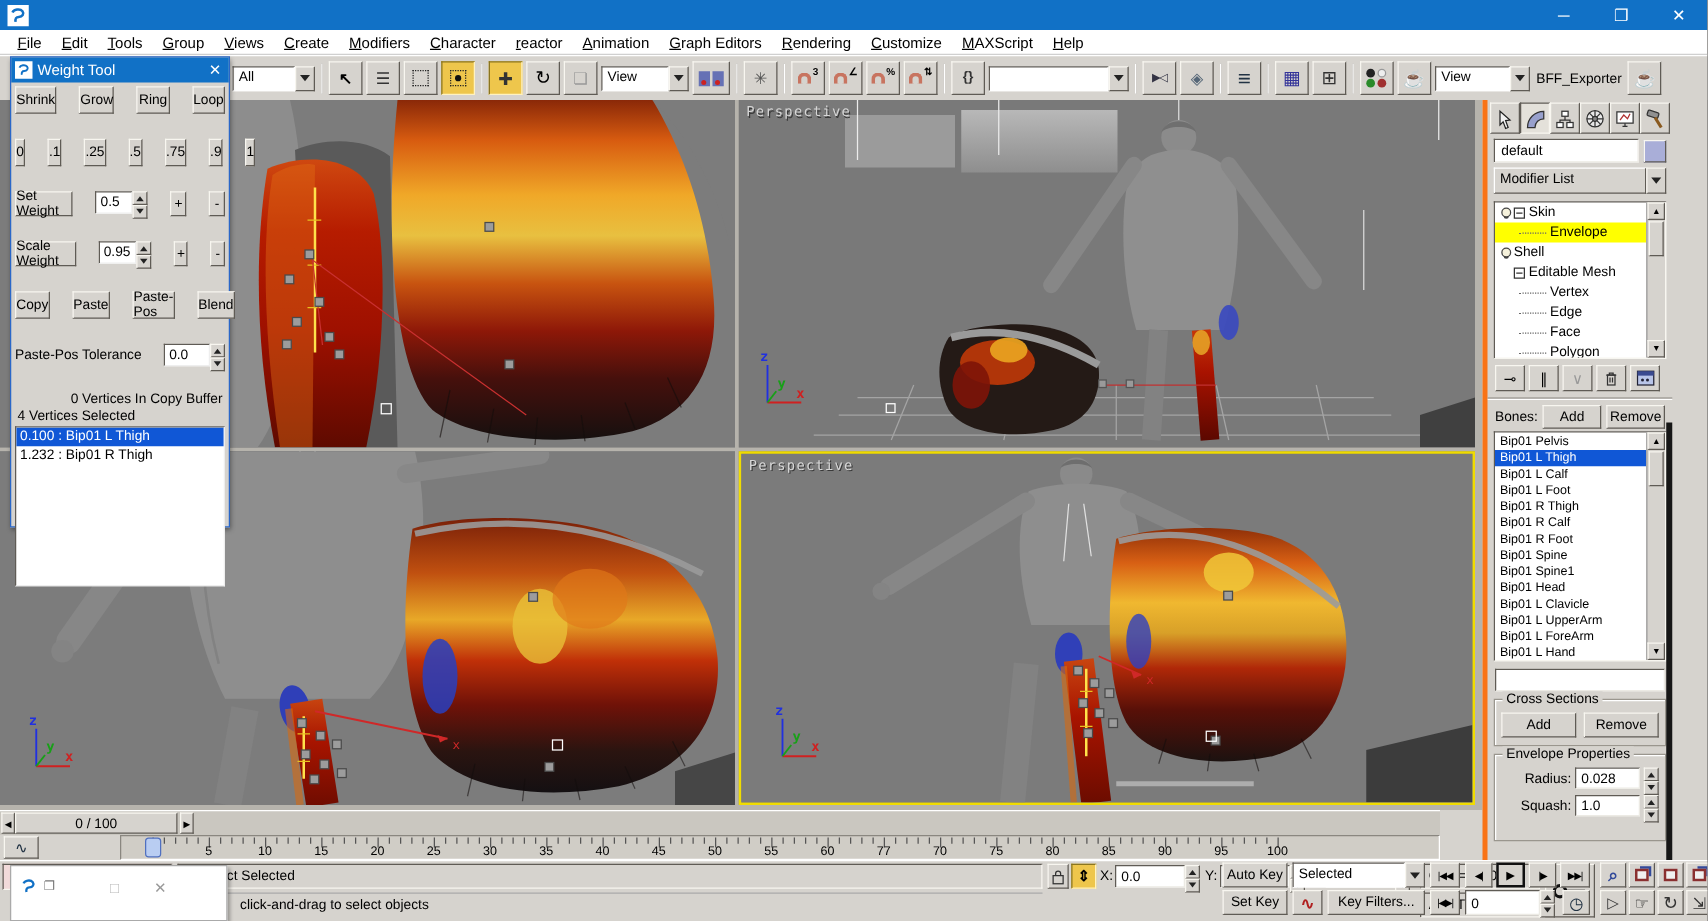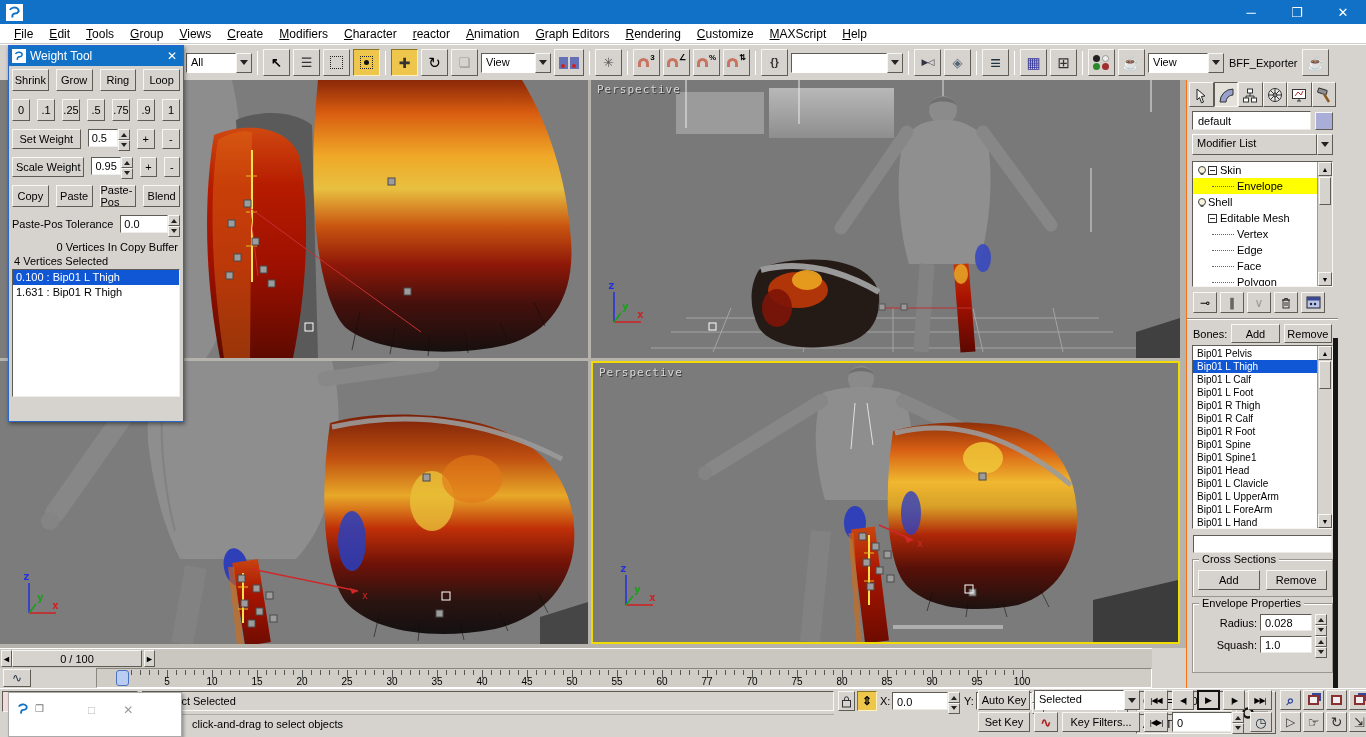--- a/index.html
+++ b/index.html
@@ -52,21 +52,21 @@
 .matdots i{width:7px;height:7px;border-radius:50%}
 .pivic{width:9px;height:12px;background:#6671b5;position:relative;margin:0 1px}
 .pivic::after{content:"";position:absolute;left:2px;bottom:1px;width:4px;height:4px;border-radius:50%;background:#c22}
 
 .viewarea{left:0;top:80px;width:1186px;height:568px;background:#b6b3ac}
 .vp{position:absolute;overflow:hidden;background:#7c7c7c}
 .vp svg{display:block}
 .vplabel{position:absolute;left:6px;top:3px;font-family:"DejaVu Sans Mono",monospace;font-size:11px;color:#d6d6d6;text-shadow:1px 1px 0 #3a3a3a;letter-spacing:1px}
 .tripod{position:absolute;font-family:"DejaVu Sans Mono",monospace;font-size:11px;font-weight:bold}
 
-.cpanel{left:1186px;top:80px;width:152px;height:608px;background:#d6d3ce;border-left:1px solid #f97316;overflow:hidden}
+.cpanel{left:1186px;top:80px;width:152px;height:608px;background:#d6d3ce;border-left:4px solid #f97316;overflow:hidden}
 .tabs{display:flex;padding:2px 2px 0 2px;gap:0}
 .tab{width:28px;height:25px;display:flex;align-items:center;justify-content:center}
 .tab.on{background:#e4e1da;border-color:#5f5b55 #f8f6f0 #f8f6f0 #5f5b55}
 .cp-row{display:flex;align-items:center;gap:4px;padding:4px 5px}
 .modstack{margin:2px 5px;height:126px;display:flex;background:#fff}
 .stackrows{flex:1;overflow:hidden}
 .srow{height:16px;display:flex;align-items:center;padding-left:2px;white-space:nowrap;font-size:11px}
 .srow.ssel{background:#ffff00}
 .bulbcol{width:13px;flex:none;display:flex;justify-content:center}
 .bulb{width:8px;height:8px;border-radius:50%;background:#f6f2dc;border:1px solid #444;box-shadow:0 3px 0 -2px #444}
@@ -90,21 +90,21 @@
 .sp{flex:1;display:flex;align-items:center;justify-content:center}
 .sp-u::after{content:"";border:3px solid transparent;border-bottom:4px solid #222;margin-bottom:2px}
 .sp-d::after{content:"";border:3px solid transparent;border-top:4px solid #222;margin-top:2px}
 .blackstrip{position:absolute;right:0;top:258px;width:5px;height:350px;background:#161616}
 
 .wtool{left:8px;top:45px;width:176px;height:377px;background:#d6d3ce;border:1px solid #2a67c8;box-shadow:1px 2px 4px rgba(0,0,0,.45);z-index:10}
 .wt-title{height:20px;background:#1171c6;color:#fff;display:flex;align-items:center;font-size:12px}
 .wt-title .t{margin-left:4px}
 .wt-x{margin-left:auto;margin-right:6px;font-size:12px}
 .wt-body{padding:3px}
-.wrow{display:flex;gap:7px;margin-bottom:8px}
+.wrow{display:flex;gap:18px;margin-bottom:20px}
 .wb{flex:1;height:22px;display:flex;align-items:center;justify-content:center;font-size:11px}
 .wb2{height:20px;display:flex;align-items:center;justify-content:center}
 .wfld{display:flex;height:18px}
 .wfld .v{background:#fff;border:1px solid;border-color:#5f5b55 #eee #eee #5f5b55;width:30px;padding:2px 2px 0 3px;font-size:11px}
 .wstat{font-size:11px;margin:1px 2px 2px 2px}
 .wlist{background:#fff;border:1px solid;border-color:#5f5b55 #eee #eee #5f5b55;height:128px;overflow:hidden}
 .witem{height:15px;line-height:15px;padding-left:3px;font-size:11px;white-space:nowrap}
 .wsel{background:#1057d6;color:#fff}
 
 .tslider{left:0;top:648px;width:1152px;height:20px;background:#cac7c0;border-top:1px solid #fff}
@@ -997,21 +997,21 @@
             <span class="spin">
               <span class="sp r sp-u"></span>
               <span class="sp r sp-d"></span>
             </span>
           </span>
       </div>
       <div class="wstat" style="text-align:right">0 Vertices In Copy Buffer</div>
       <div class="wstat">4 Vertices Selected</div>
       <div class="wlist">
           <div class="witem wsel">0.100 : Bip01 L Thigh</div>
-          <div class="witem">1.631 : Bip01 R Thigh</div>
+          <div class="witem">1.232 : Bip01 R Thigh</div>
         </div>
     </div>
   </div>
 
   <div class="abs miniwin">
     <span class="logo mw-ic" style="width:16px;height:16px">
         <svg width="12" height="12" viewBox="0 0 13 13">
           <path d="M2,4 C3,1.5 8,0.5 10,3 C11.5,5 10,7.5 7,7.5 C5,7.5 4,9 4.5,11.5" fill="none" stroke="#1171c6" stroke-width="2"></path>
         </svg>
       </span>

